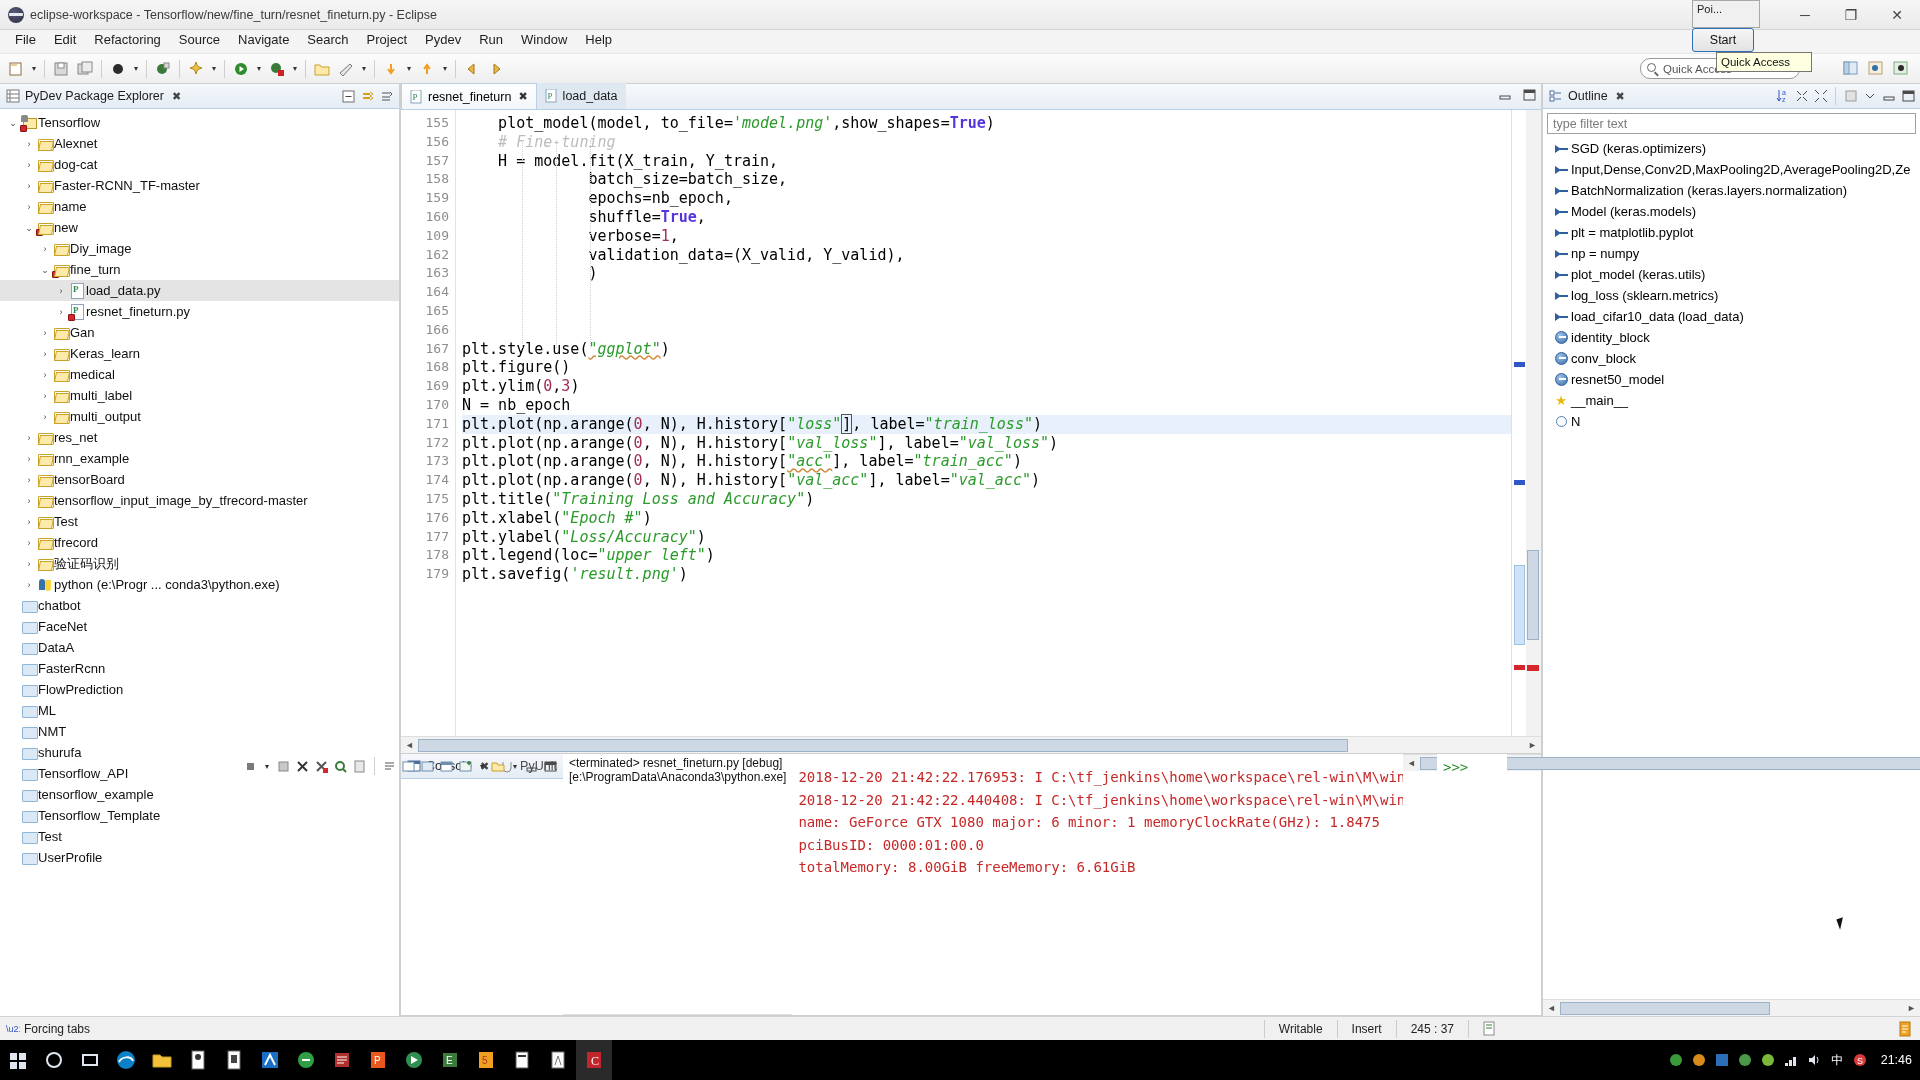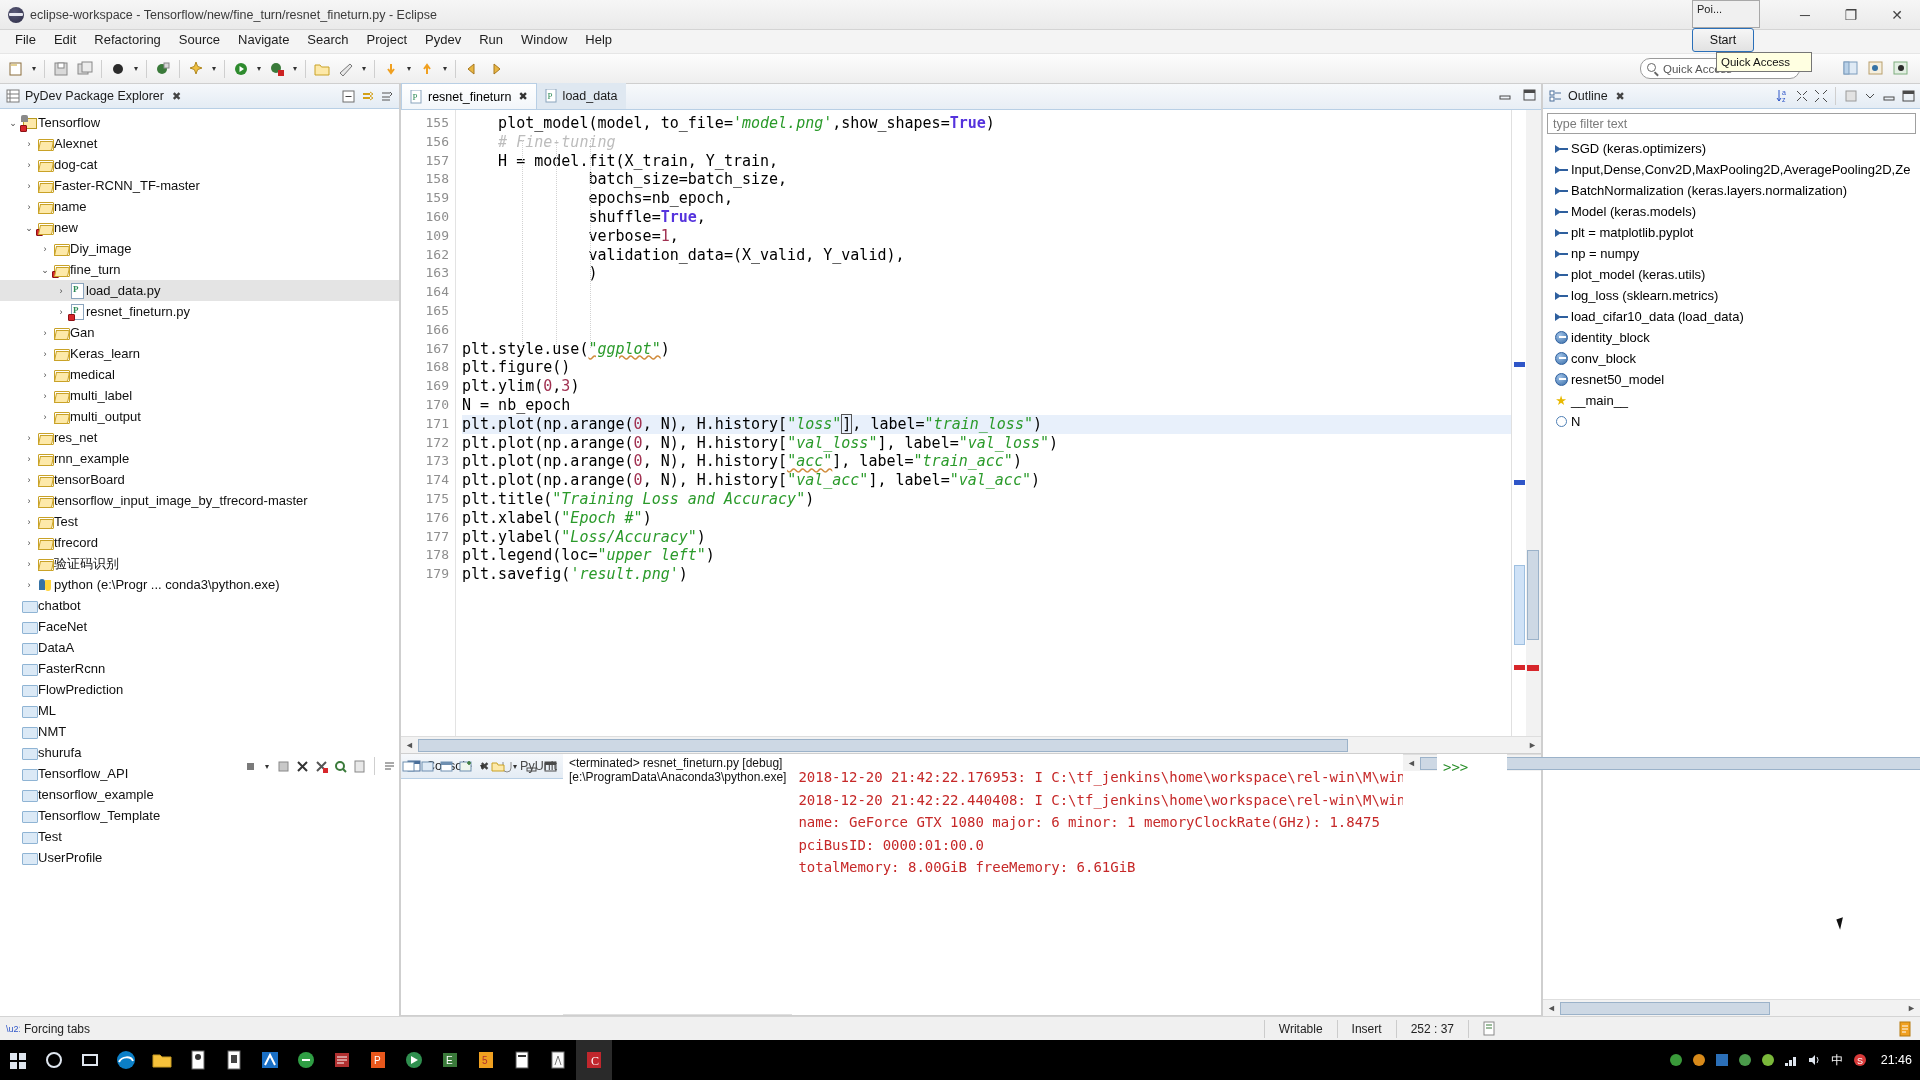--- a/index.html
+++ b/index.html
@@ -1163,21 +1163,21 @@
       <span>
         <svg width="14" height="14">
             <text x="0" y="10" font-size="9" fill="#2f56c8">\u2194</text>
           </svg>
       </span>
       <span>Forcing tabs</span>
     </div>
     <div class="sb-right">
       <div class="sb-cell">Writable</div>
       <div class="sb-cell">Insert</div>
-      <div class="sb-cell">252 : 37</div>
+      <div class="sb-cell">245 : 37</div>
       <div class="sb-cell" style="padding:0 12px;">
         <svg width="17" height="17">
             <rect x="3" y="2" width="10" height="13" fill="#fff" stroke="#8a8a8a"></rect>
             <path d="M5 5h6M5 8h6" stroke="#3a7a3a"></path>
           </svg>
       </div>
       <div style="width:380px;"></div>
       <div class="sb-cell" style="border:none;padding:0 8px;">
         <svg width="14" height="16">
             <rect x="2" y="1" width="10" height="14" fill="#f0a020" stroke="#b57a10"></rect>

